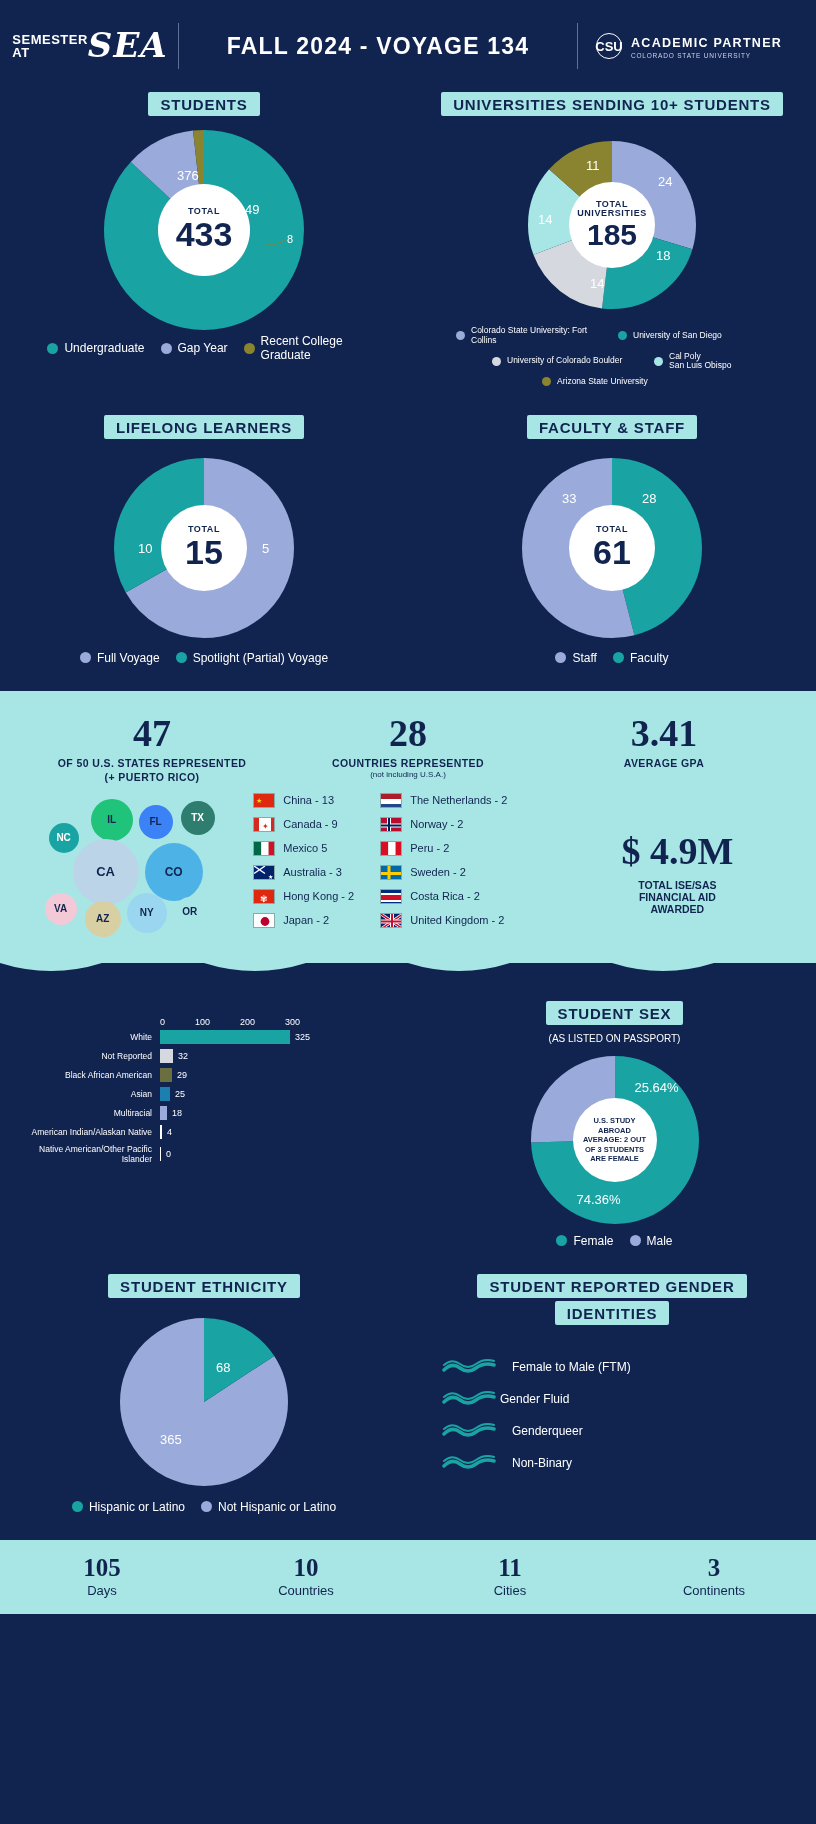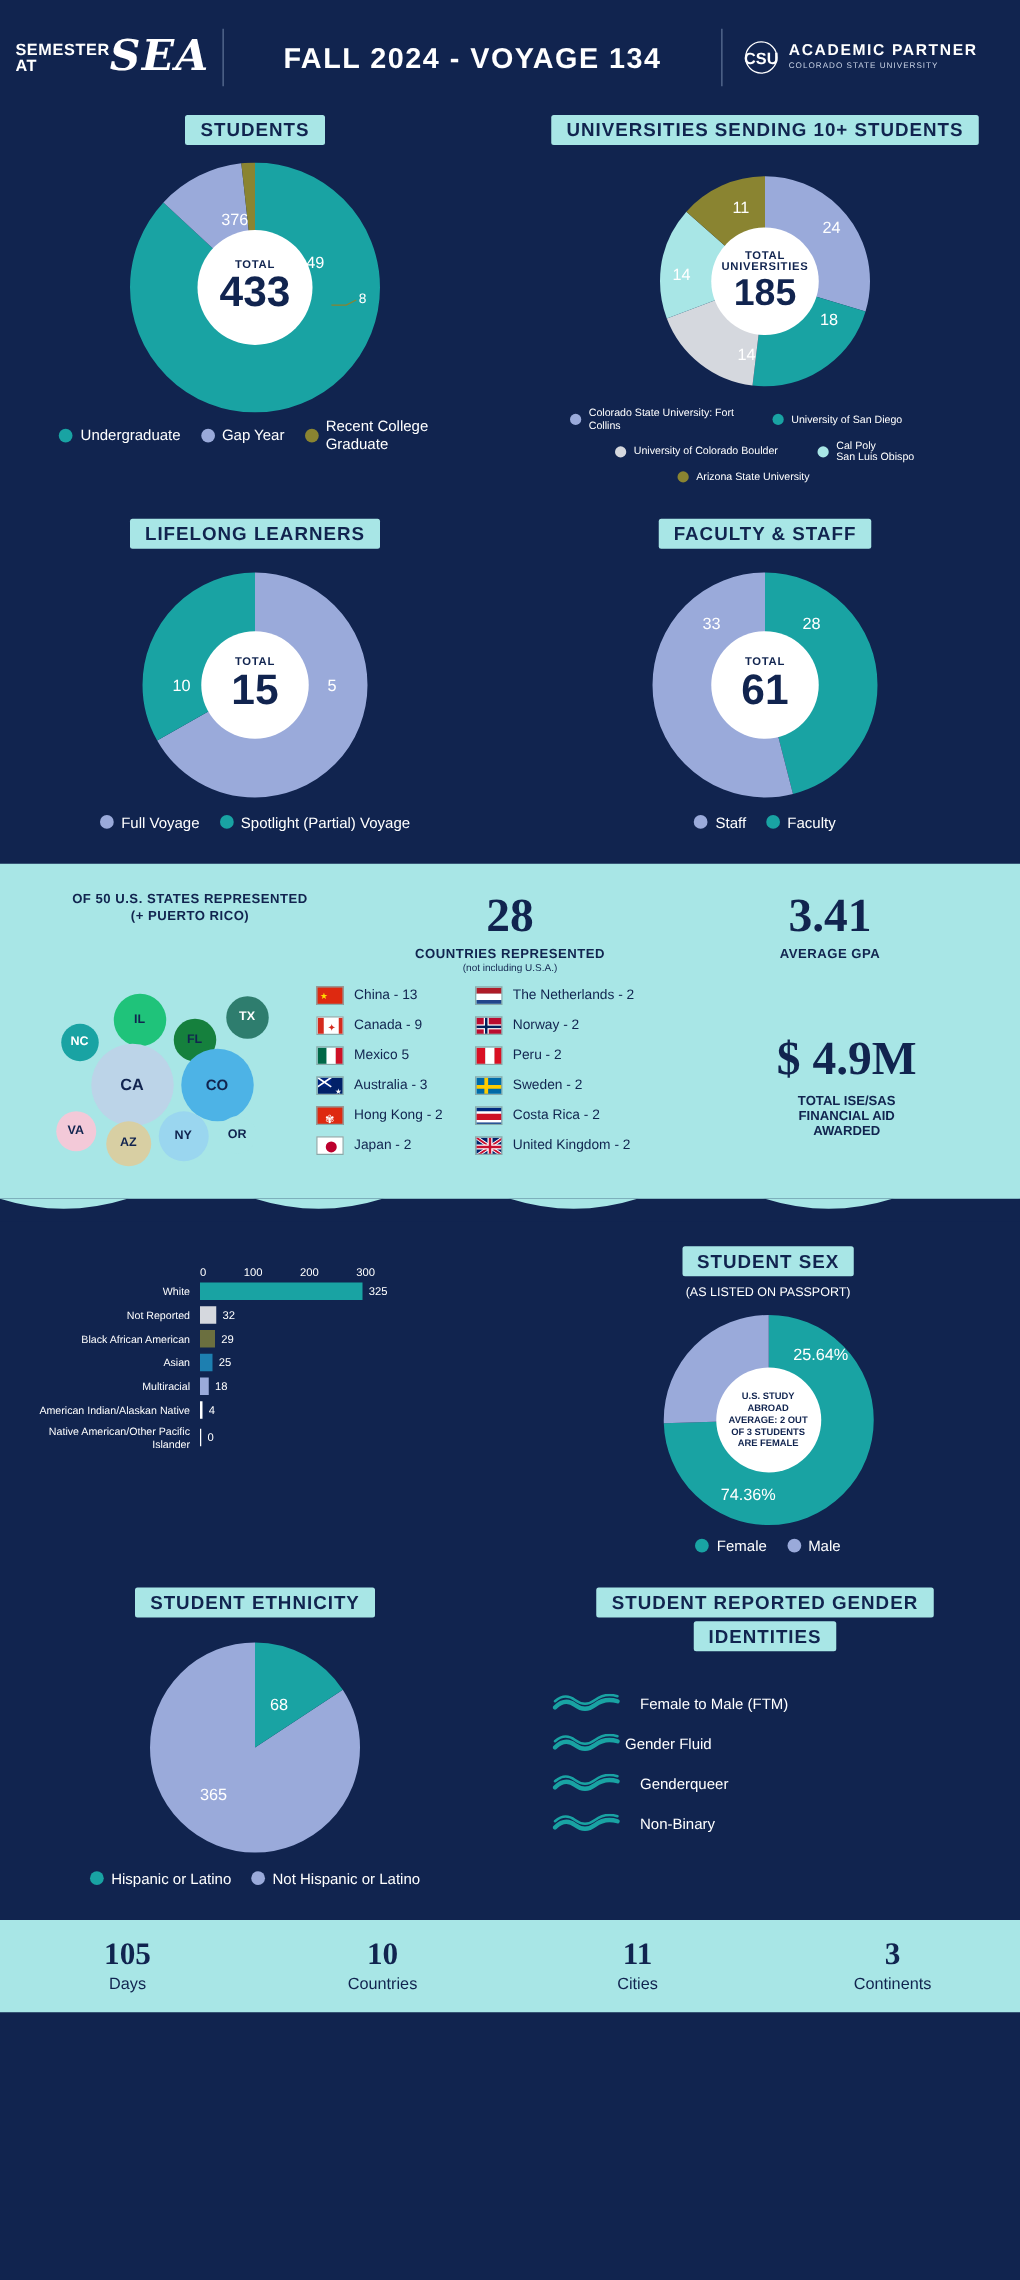--- a/index.html
+++ b/index.html
@@ -48,21 +48,21 @@
   }
   .hdr-title {
     flex: 1;
     text-align: center;
     font-size: 23px;
     font-weight: bold;
     letter-spacing: 1.2px;
   }
   .partner {
     display: flex;
-    align-items: flex-start;
+    align-items: flex-end;
     gap: 9px;
     width: 200px;
   }
   .partner-mark {
     width: 26px; height: 26px;
     border-radius: 50%;
     border: 1.5px solid #ffffff;
     display: flex; align-items: center; justify-content: center;
     font-size: 13px; font-weight: bold;
   }
@@ -324,40 +324,41 @@
           <span class="dot" style="background:#19a3a3"></span>
           <span>Faculty</span>
         </div>
       </div>
     </div>
   </div>
 
   <div class="band">
     <div class="band-top">
       <div style="flex:1" class="bigstat">
+        <div class="num">47</div>
         <div class="cap">OF 50 U.S. STATES REPRESENTED</div>
         <div class="cap">(+ PUERTO RICO)</div>
       </div>
       <div style="flex:1" class="bigstat">
         <div class="num">28</div>
         <div class="cap">COUNTRIES REPRESENTED</div>
         <div class="sub">(not including U.S.A.)</div>
       </div>
       <div style="flex:1" class="bigstat">
         <div class="num">3.41</div>
         <div class="cap">AVERAGE GPA</div>
       </div>
     </div>
 
     <div style="display:flex;margin-top:10px;">
 
       <div style="flex:1;display:flex;justify-content:center;">
         <div class="bubbles">
           <div class="bubble" style="width:42px;height:42px;left:52px;top:2px;background:#1fc37a">IL</div>
-          <div class="bubble" style="width:34px;height:34px;left:100px;top:22px;background:#15803d">FL</div>
+          <div class="bubble" style="width:34px;height:34px;left:100px;top:8px;background:#3b82f6">FL</div>
           <div class="bubble" style="width:34px;height:34px;left:142px;top:4px;background:#2e7d6e;color:#fff">TX</div>
           <div class="bubble" style="width:30px;height:30px;left:10px;top:26px;background:#19a3a3;color:#fff">NC</div>
           <div class="bubble" style="width:66px;height:66px;left:34px;top:42px;background:#bcd4e8;font-size:13px">CA</div>
           <div class="bubble" style="width:58px;height:58px;left:106px;top:46px;background:#4db3e6;font-size:12px">CO</div>
           <div class="bubble" style="width:32px;height:32px;left:6px;top:96px;background:#f3c9d8">VA</div>
           <div class="bubble" style="width:36px;height:36px;left:46px;top:104px;background:#d8cfa3">AZ</div>
           <div class="bubble" style="width:40px;height:40px;left:88px;top:96px;background:#9ad6ef">NY</div>
           <div class="bubble" style="width:30px;height:30px;left:136px;top:100px;background:#a8e6e6">OR</div>
         </div>
       </div>

